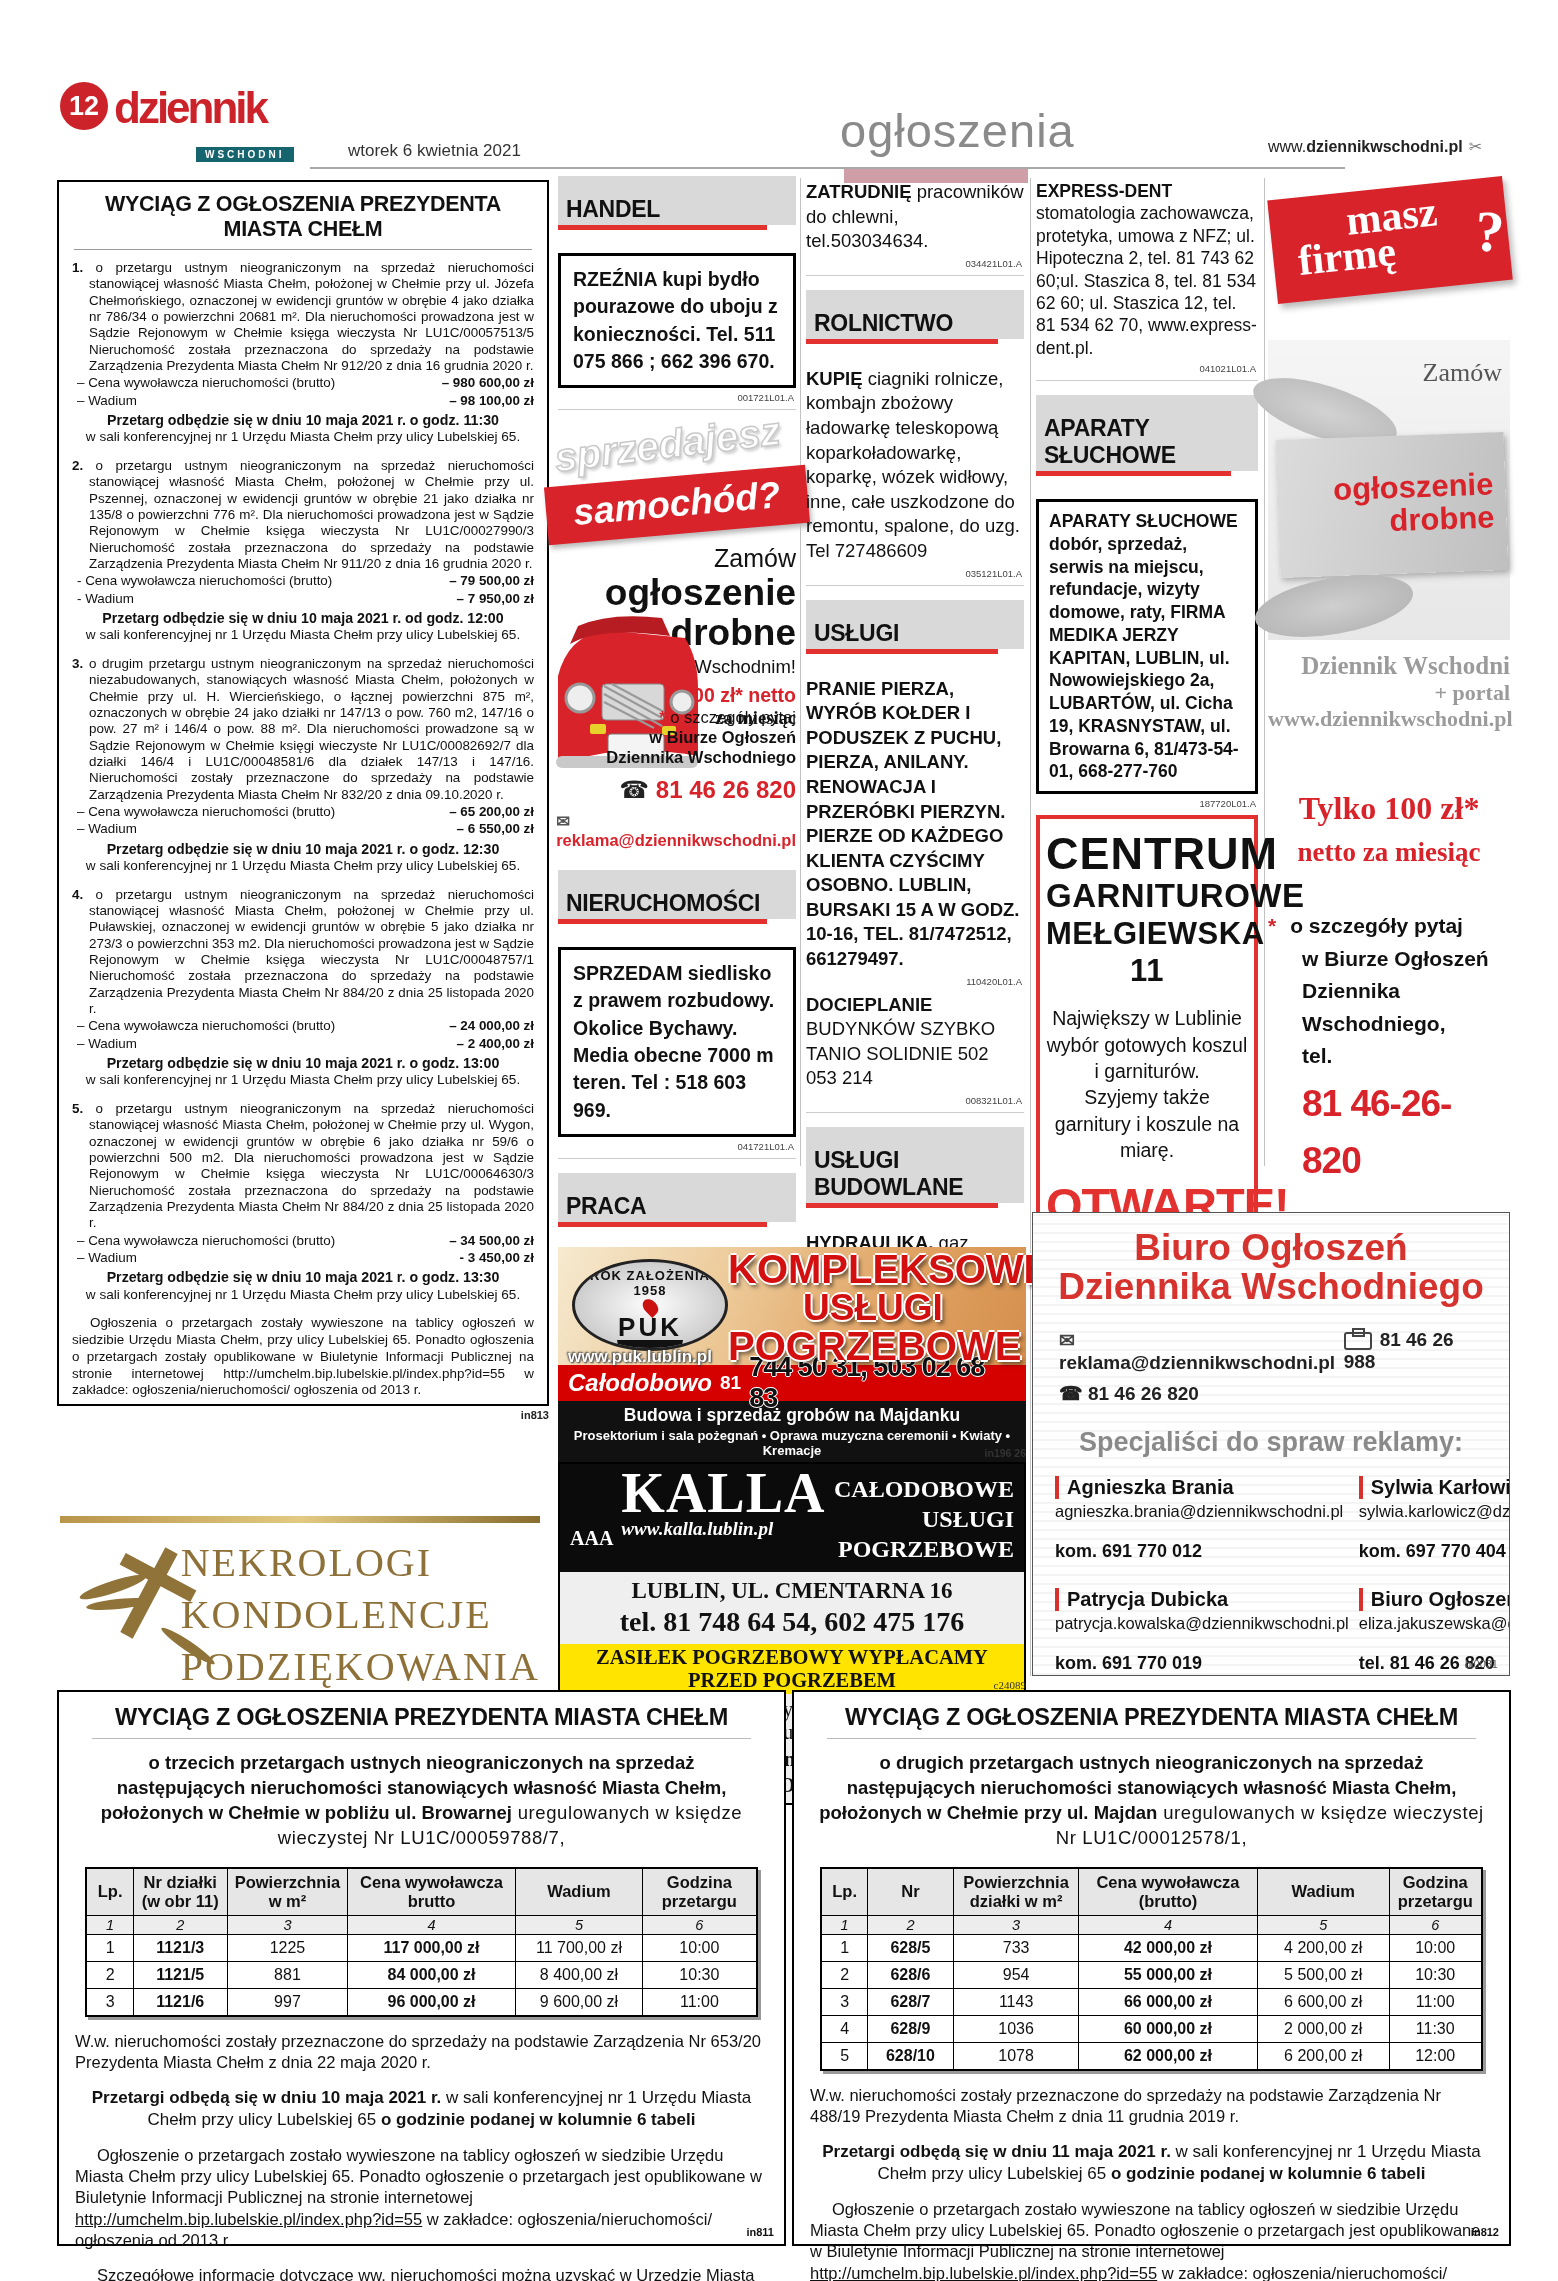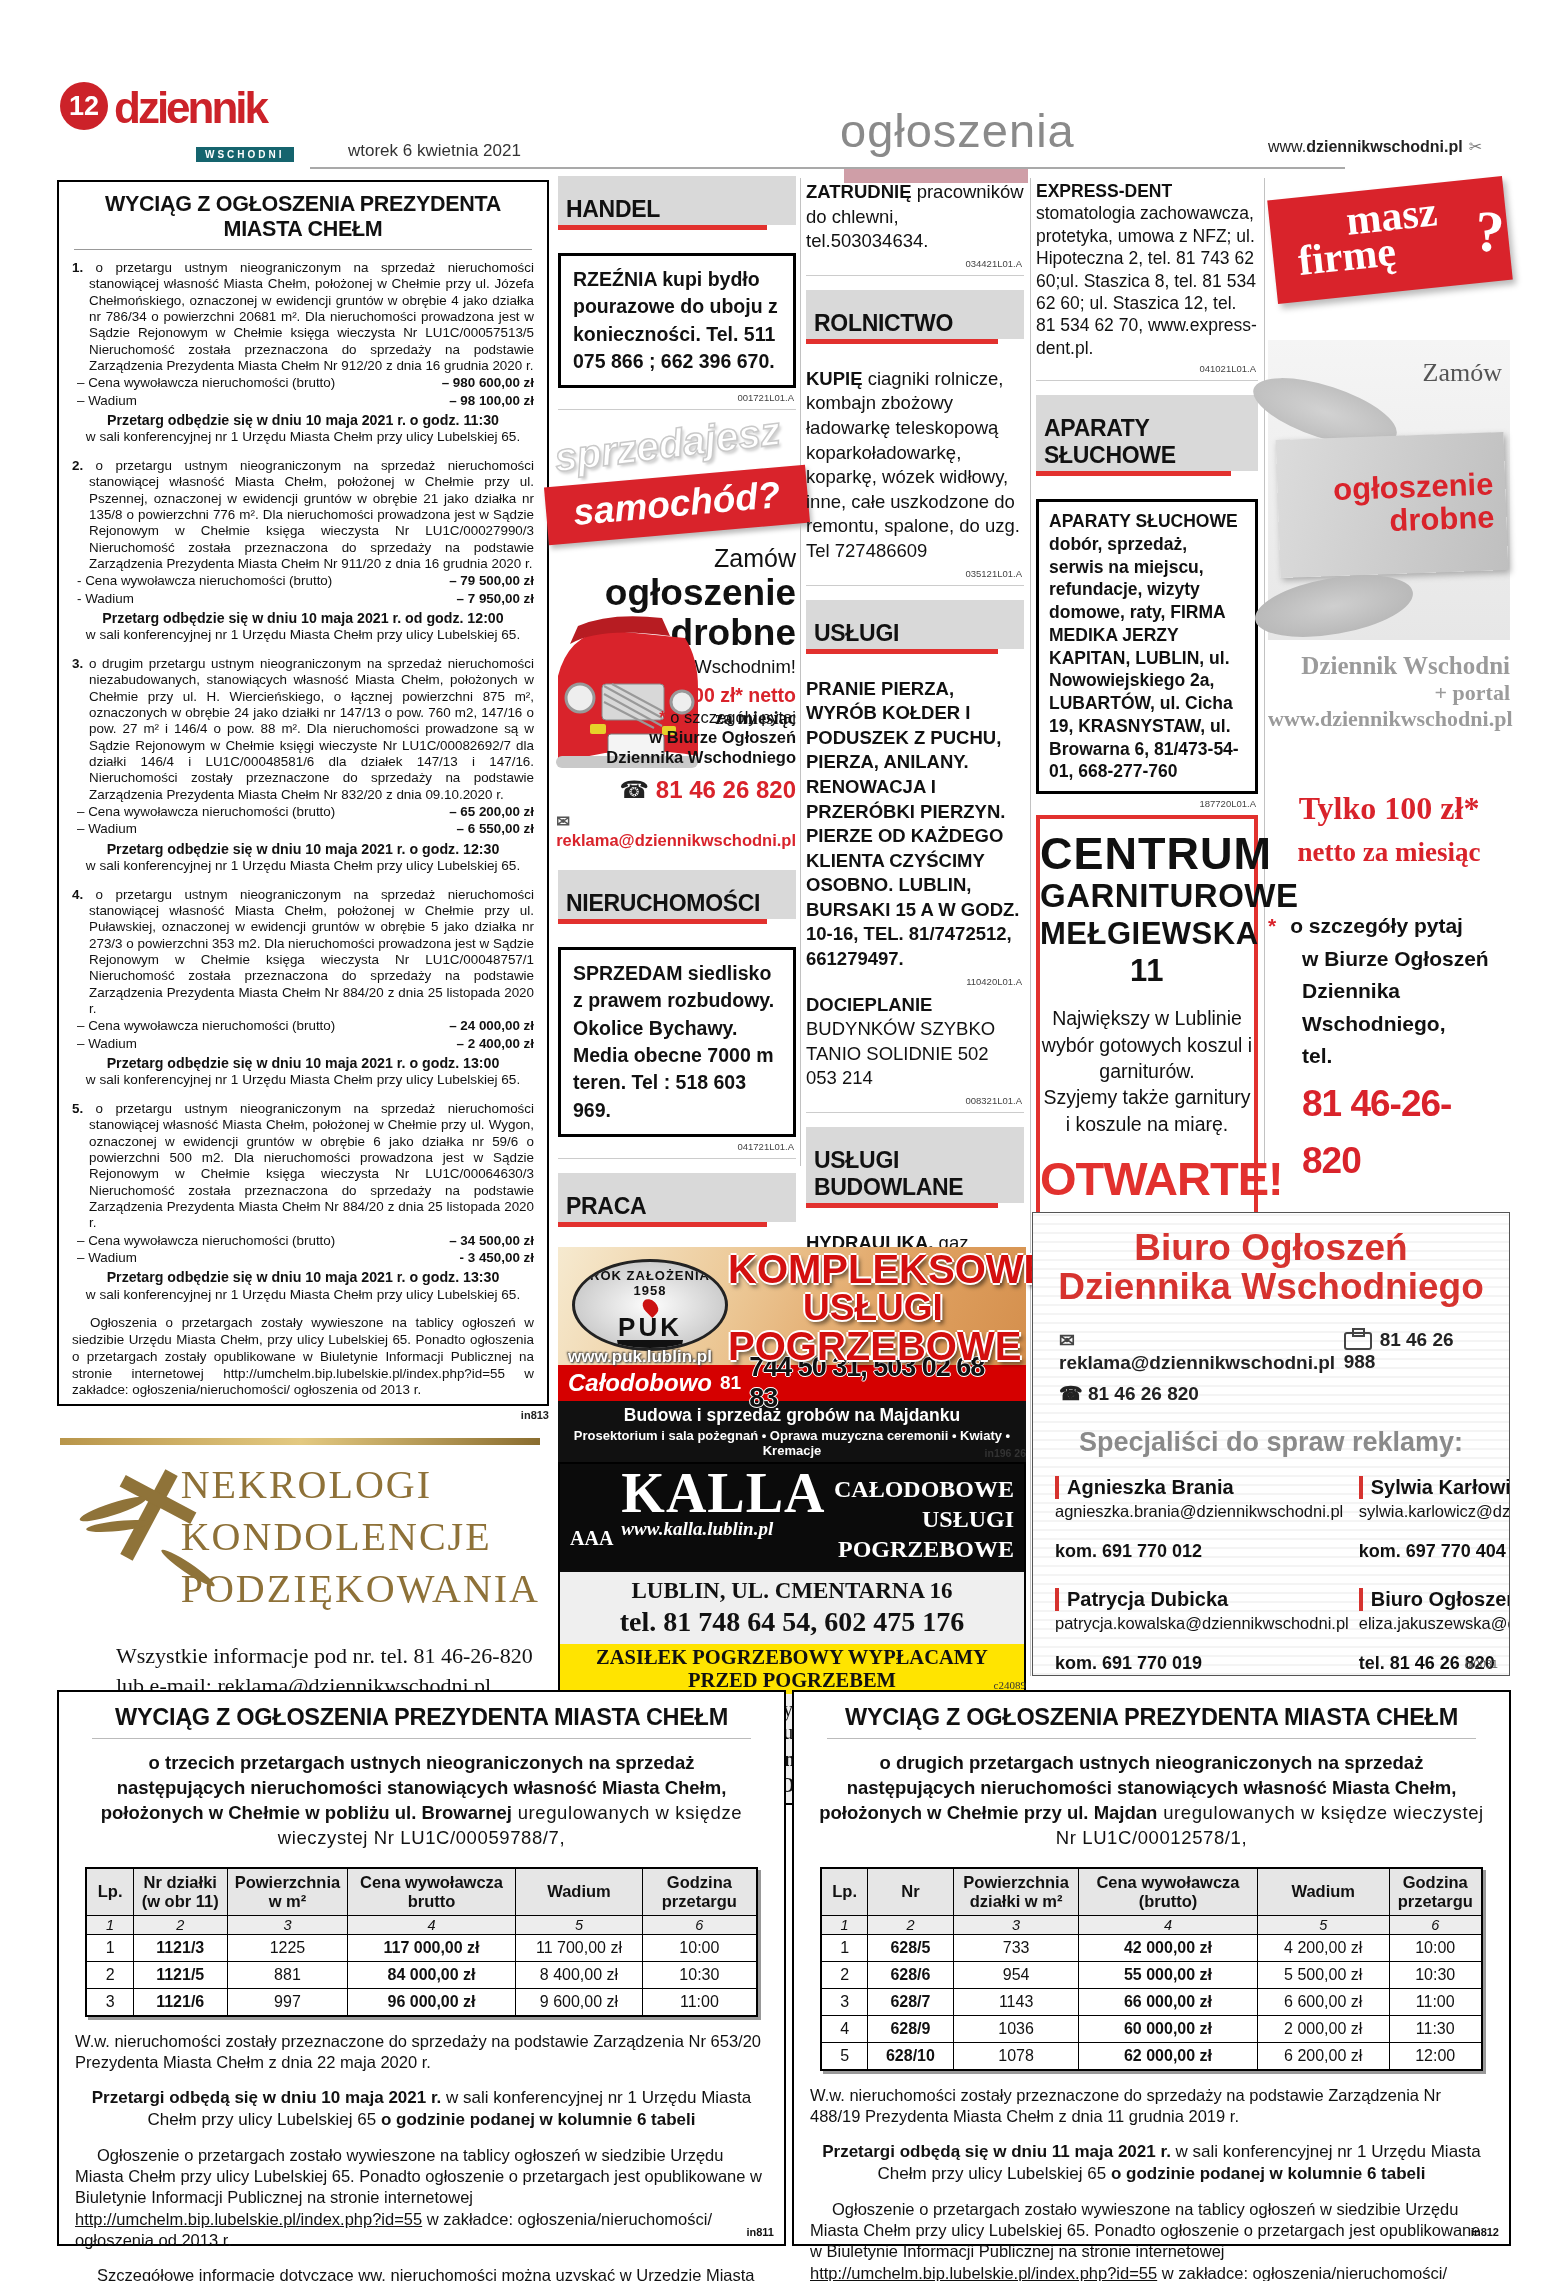--- a/index.html
+++ b/index.html
@@ -67,21 +67,21 @@
   #promo .n2{position:absolute;top:308px;right:0;font-size:16.5px;font-weight:bold;text-align:right}
   #promo .n3{position:absolute;top:328px;right:0;font-size:16.5px;font-weight:bold;text-align:right}
   #promo .ph{position:absolute;top:356px;right:0;font-size:24px;font-weight:bold;color:#d9232b}
   #promo .ph .ic{color:#222;font-weight:normal}
   #promo .em{position:absolute;top:392px;right:0;font-size:16.5px;font-weight:bold;color:#d9232b}
   #promo .em .ic{color:#555}
 
   
   #ad-express{font-size:17.5px;line-height:1.28}
   #ad-aparaty{font-size:17.5px;line-height:1.3;border:3px solid #000;padding:8px 10px;font-weight:bold}
-  #garnitur{border:4px solid #e2312e;margin-top:6px;padding:12px 0 10px;text-align:center}
+  #garnitur{border:4px solid #e2312e;margin-top:6px;padding:12px 6px 10px;text-align:center}
   #garnitur .g1{font-size:45px;font-weight:bold;letter-spacing:1px;line-height:1.02}
   #garnitur .g2{font-size:33px;font-weight:bold;letter-spacing:0.5px;line-height:1.15}
   #garnitur .g3{font-size:31px;font-weight:bold;letter-spacing:0.5px;line-height:1.2;margin-bottom:16px}
   #garnitur .gb{font-size:19.5px;line-height:1.35}
   #garnitur .otw{font-size:47px;font-weight:bold;color:#e2312e;letter-spacing:-1px;margin-top:14px}
   #garnitur .hrs{font-size:21px;margin-top:8px;font-variant:small-caps;letter-spacing:1px}
   #garnitur .tel{font-size:23px;font-weight:bold;margin-top:4px}
 
   
   #badge{position:relative;height:112px;margin-top:8px}
@@ -173,21 +173,21 @@
   #biuro .cname{font-size:20px;font-weight:bold;border-left:4px solid #d6332f;padding-left:8px}
   #biuro .cmail{font-size:16.5px;margin-top:3px}
   #biuro .cphone{font-size:18px;font-weight:bold;margin-top:20px}
   #biuro .cphone:empty{display:none}
   #biuro-ref{left:1032px;top:1658px;width:466px;text-align:right;font-size:11px;color:#555}
   .fax-icon{display:inline-block;width:24px;height:14px;border:2px solid #444;border-radius:3px;position:relative;
             vertical-align:middle;margin-right:8px}
   .fax-icon::before{content:"";position:absolute;left:6px;top:-6px;width:9px;height:5px;border:2px solid #444}
 
   
-  #nekro{left:60px;top:1438px;width:480px}
+  #nekro{left:60px;top:1516px;width:480px}
   #nekro .goldbar{height:7px;background:linear-gradient(90deg,#b8954a,#e3c981,#8a6d2f)}
   #nekro .row{display:flex;margin-top:14px}
   #nekro .icon{width:168px;position:relative;height:150px}
   #nekro .cv{position:absolute;left:82px;top:8px;width:14px;height:96px;background:#8f7339;transform:rotate(28deg)}
   #nekro .ch{position:absolute;left:58px;top:34px;width:80px;height:13px;background:#8f7339;transform:rotate(28deg)}
   #nekro .lf1,#nekro .lf2,#nekro .lf3{position:absolute;background:#8f7339;border-radius:50%}
   #nekro .lf1{left:18px;top:44px;width:70px;height:12px;transform:rotate(-18deg)}
   #nekro .lf2{left:26px;top:62px;width:64px;height:10px;transform:rotate(-6deg)}
   #nekro .lf3{left:96px;top:104px;width:64px;height:10px;transform:rotate(34deg)}
   #nekro .lines{font-family:"Liberation Serif",serif;color:#8e7138;font-size:40px;letter-spacing:2px;line-height:1.3}

